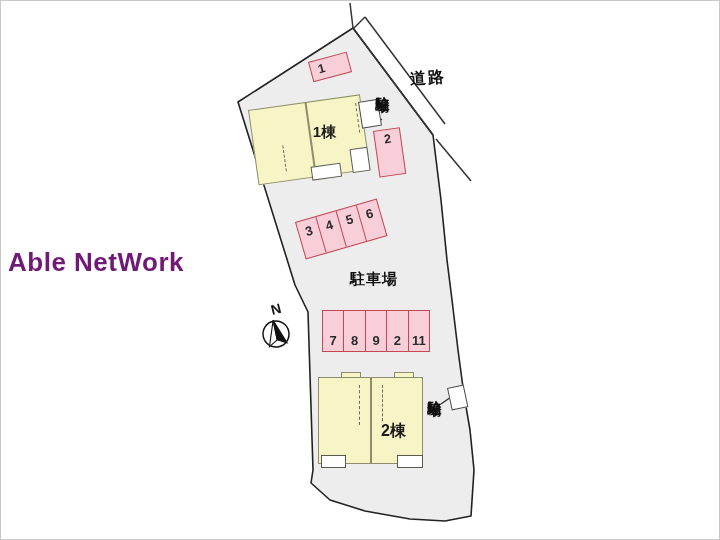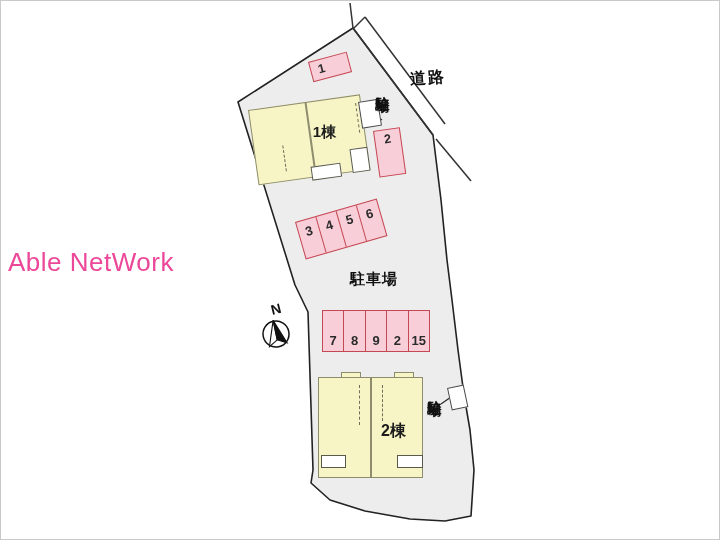--- a/index.html
+++ b/index.html
@@ -35,22 +35,22 @@
   .cell:last-child{border-right:none;}
   .cell.top{align-items:flex-start;padding-top:4px;}
   .cell.bottom{align-items:flex-end;padding-bottom:3px;}
   .stall-num{color:#2b2b2b;font-size:12.5px;font-weight:700;}
   
   .shed{position:absolute;background:#fff;border:1.3px solid #4a4a4a;transform-origin:top left;box-sizing:border-box;}
   
   .jlabel{position:absolute;color:#111;font-weight:600;white-space:nowrap;}
   .vtext{writing-mode:vertical-rl;text-orientation:upright;letter-spacing:2px;line-height:1;}
   .watermark{
-    position:absolute;left:8px;top:247px;font-size:26px;font-weight:400;
-    color:#ec4899;letter-spacing:0.5px;
+    position:absolute;left:8px;top:247px;font-size:26px;font-weight:700;
+    color:#701a75;letter-spacing:0.5px;
   }
   .nlabel{position:absolute;font-size:14px;font-weight:700;color:#111;transform:rotate(-14deg);}
 </style>
 </head>
 <body>
 
 <div class="canvas">
 
   <svg width="720" height="540">
 
@@ -78,21 +78,21 @@
 
   <div class="building" style="left:248px;top:110px;width:113px;height:76px;transform:rotate(-8deg);">
     <div class="divider" style="left:56px;"></div>
     <div class="dashv" style="left:28px;top:39px;height:26px;"></div>
     <div class="dashv" style="left:106px;top:7px;height:30px;"></div>
     <div class="porch" style="left:53px;top:64px;width:30px;height:14px;"></div>
     <div class="porch" style="left:94px;top:52px;width:18px;height:24px;"></div>
     <div class="bldg-label" style="left:60px;top:22px;transform:rotate(8deg);">1棟</div>
   </div>
 
-  <div class="building" style="left:318px;top:377px;width:105px;height:101px;">
+  <div class="building" style="left:318px;top:377px;width:105px;height:87px;">
     <div class="notch" style="left:22px;top:-6px;width:20px;height:6px;"></div>
     <div class="notch" style="left:75px;top:-6px;width:20px;height:6px;"></div>
     <div class="divider" style="left:51px;"></div>
     <div class="dashv" style="left:40px;top:7px;height:40px;"></div>
     <div class="dashv" style="left:63px;top:7px;height:36px;"></div>
     <div class="porch" style="left:2px;top:77px;width:25px;height:13px;"></div>
     <div class="porch" style="left:78px;top:77px;width:26px;height:13px;"></div>
     <div class="bldg-label" style="left:62px;top:43px;font-size:16px;">2棟</div>
   </div>
 
@@ -126,21 +126,21 @@
     <div class="cell bottom">
         <span>8</span>
       </div>
     <div class="cell bottom">
         <span>9</span>
       </div>
     <div class="cell bottom">
         <span>2</span>
       </div>
     <div class="cell bottom">
-        <span>15</span>
+        <span>11</span>
       </div>
   </div>
 
   <div class="shed" style="left:358px;top:102px;width:20px;height:27px;transform:rotate(-9deg);"></div>
   <div class="shed" style="left:447px;top:388px;width:17px;height:23px;transform:rotate(-12deg);"></div>
 
   <div class="jlabel" style="left:410px;top:68px;font-size:16px;letter-spacing:2px;transform:rotate(-4deg);">道路</div>
   <div class="jlabel vtext" style="left:376px;top:84px;font-size:14px;">駐輪場</div>
   <div class="jlabel" style="left:350px;top:270px;font-size:15px;letter-spacing:1px;">駐車場</div>
   <div class="jlabel vtext" style="left:428px;top:388px;font-size:14px;">駐輪場</div>

